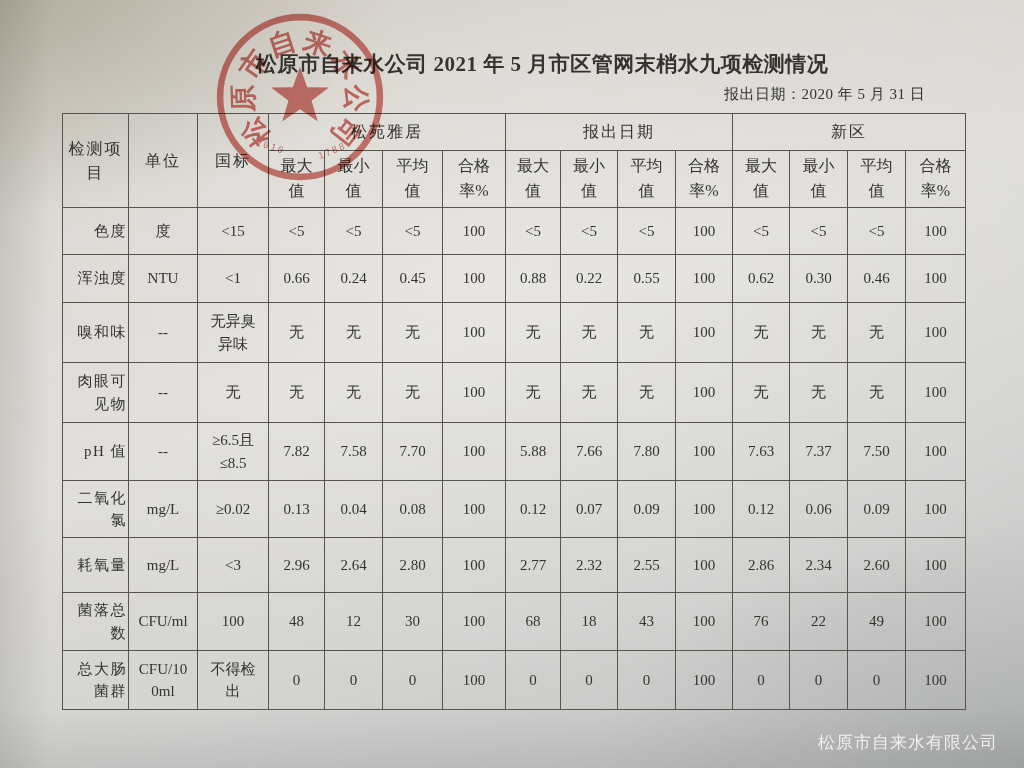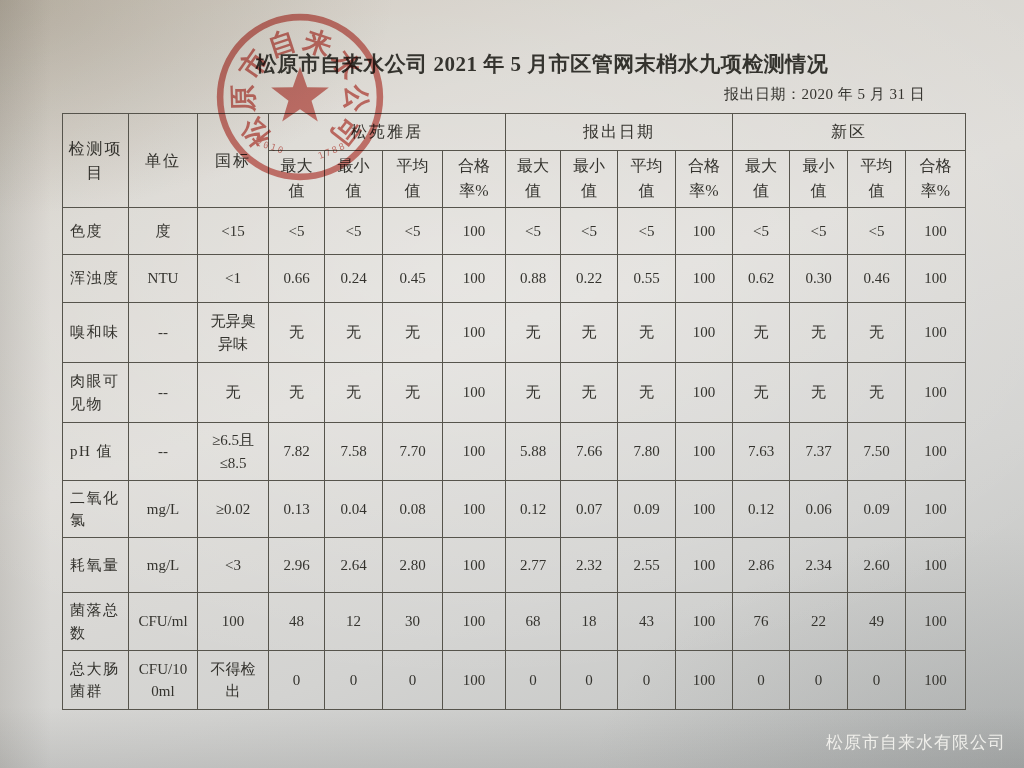--- a/index.html
+++ b/index.html
@@ -31,41 +31,40 @@
     border-collapse:collapse;table-layout:fixed;z-index:1;
   }
   .report th,.report td{
     border:1px solid #56544c;text-align:center;vertical-align:middle;
     white-space:pre-line;font-weight:normal;padding:1px 1px;overflow:hidden;
   }
   .report thead tr.group-row th{height:34px;font-size:16px;letter-spacing:2px;margin-left:28px;}
   .report thead tr.sub-row th{height:54px;font-size:16px;line-height:1.55;margin-top:8px;}
   .report th.fixed{font-size:16px;letter-spacing:1px;line-height:1.5;}
   .report tbody td{font-size:15px;}
-  .report tbody td.item{text-align:left;padding-left:7px;letter-spacing:1.5px;line-height:1.5;}
+  .report tbody td.item{text-align:right;padding-left:7px;letter-spacing:1.5px;line-height:1.5;}
   .report tbody td.unit,.report tbody td.standard{line-height:1.5;}
   .stamp{
     position:absolute;left:211px;top:8px;width:178px;height:178px;
     z-index:3;mix-blend-mode:multiply;opacity:.82;pointer-events:none;
   }
   .stamp .ring{fill:none;stroke:currentColor;stroke-width:6.5;opacity:.85;}
   .stamp .star{fill:currentColor;opacity:.85;}
   .stamp .stamp-char{
     font-family:"Liberation Serif","DejaVu Serif",serif;font-size:27px;font-weight:600;
     fill:currentColor;text-anchor:middle;opacity:.9;
   }
   .stamp .stamp-serial{
     font-family:"DejaVu Sans Mono",monospace;font-size:9px;letter-spacing:2px;
     fill:currentColor;text-anchor:middle;opacity:.8;
   }
   .watermark{
     position:absolute;left:818px;top:731px;font-size:17px;letter-spacing:1px;
     color:rgba(250,249,245,0.85);font-family:"Liberation Sans","DejaVu Sans",sans-serif;
     z-index:2;
-    margin-left:8px;
   }
 </style>
 </head>
 <body>
 
 <div class="photo">
 
   <div class="title">松原市自来水公司 2021 年 5 月市区管网末梢水九项检测情况</div>
 
   <div class="date">报出日期：2020 年 5 月 31 日</div>

